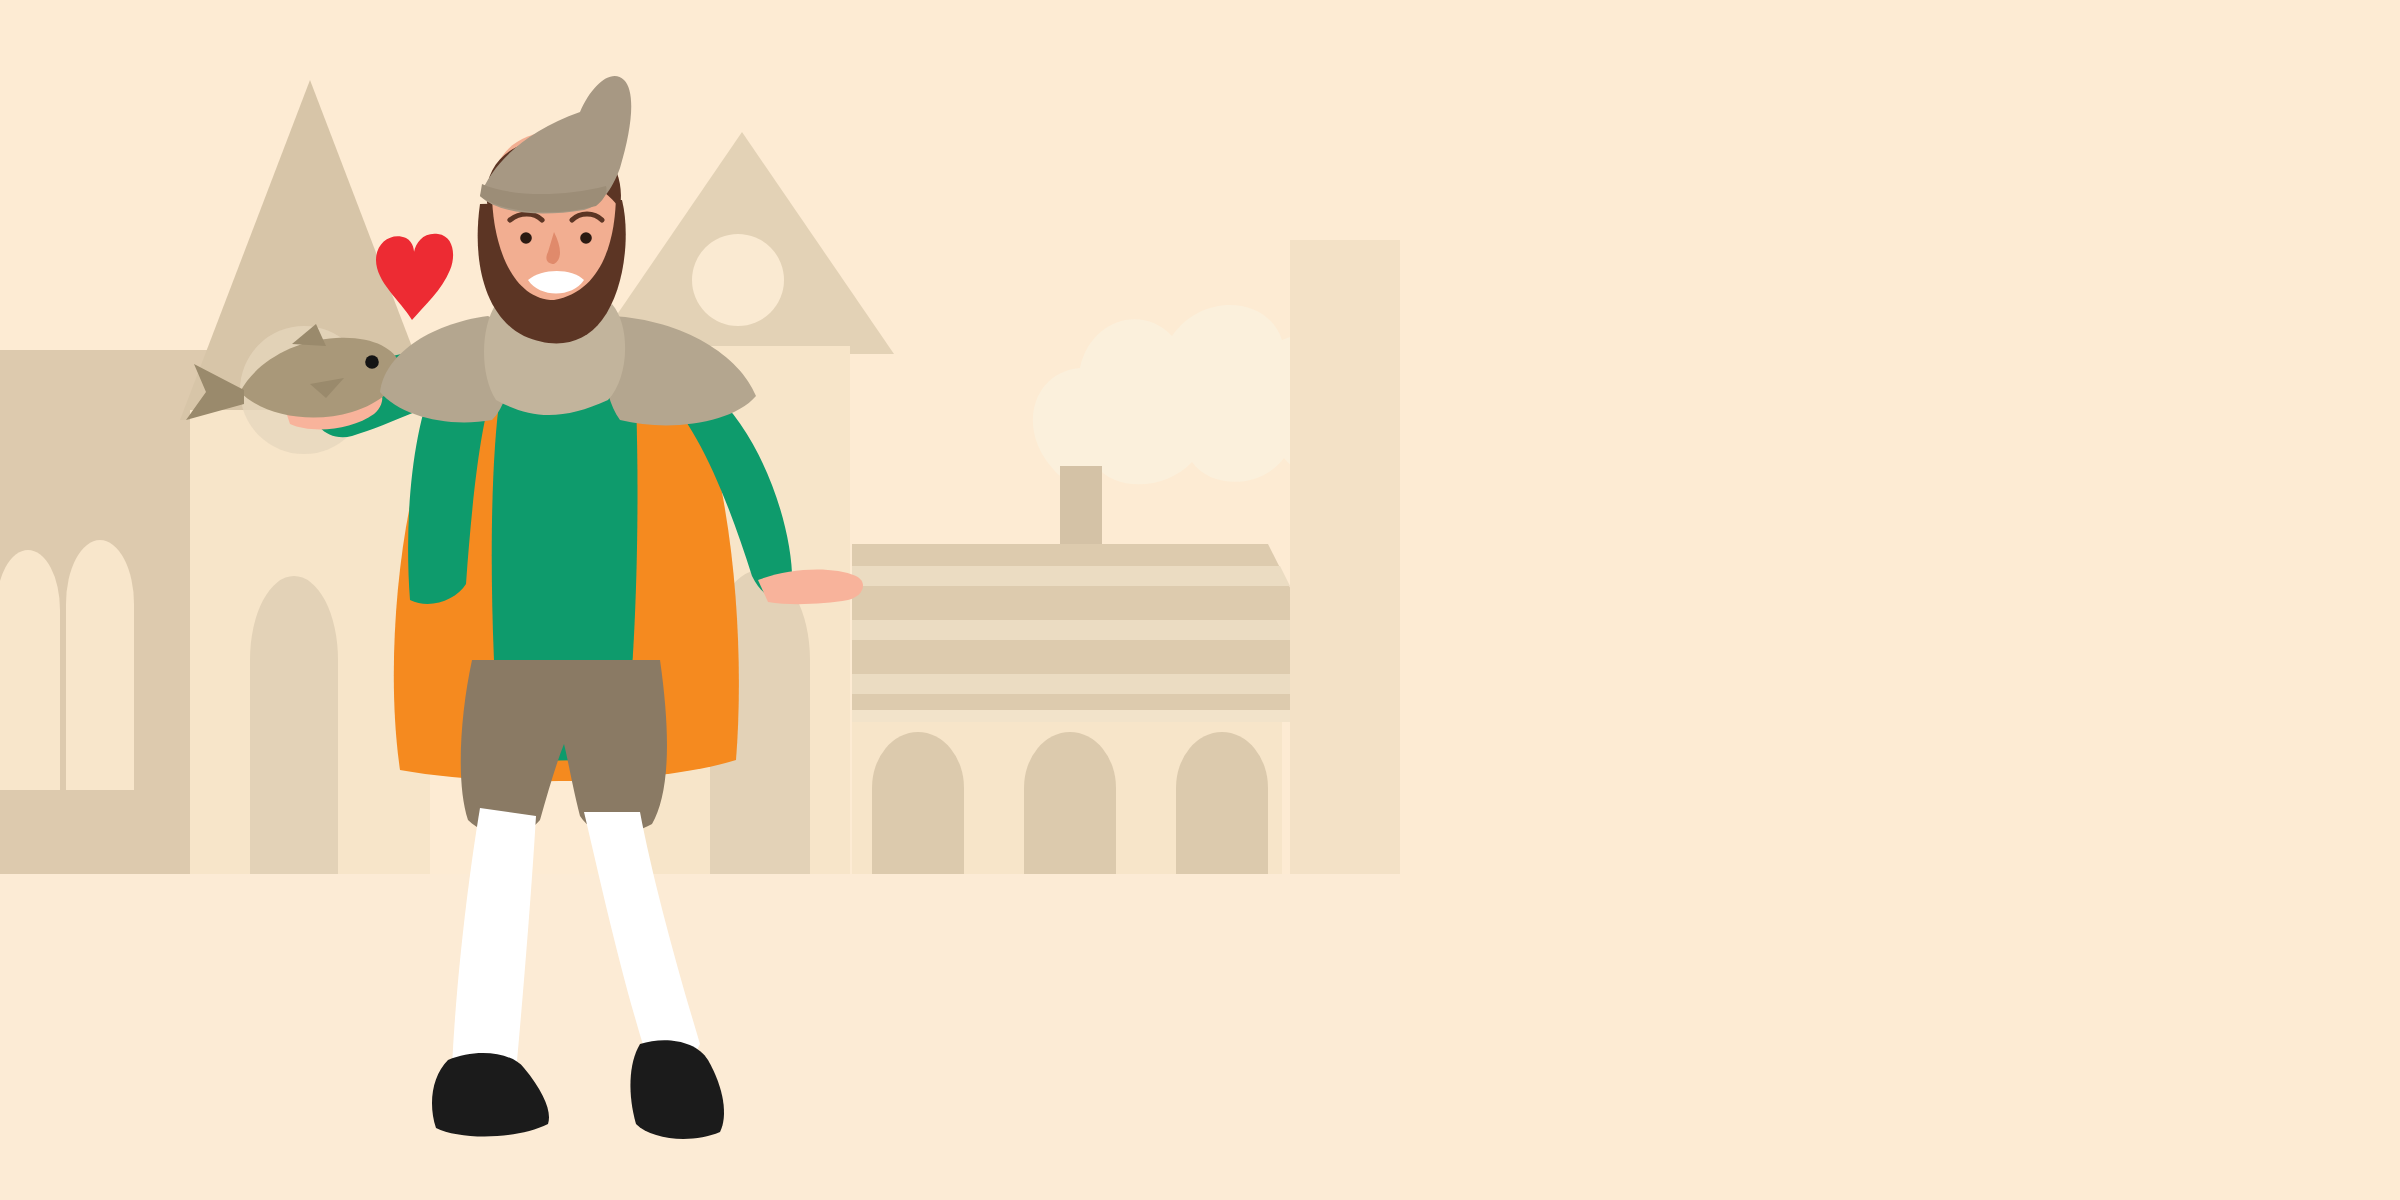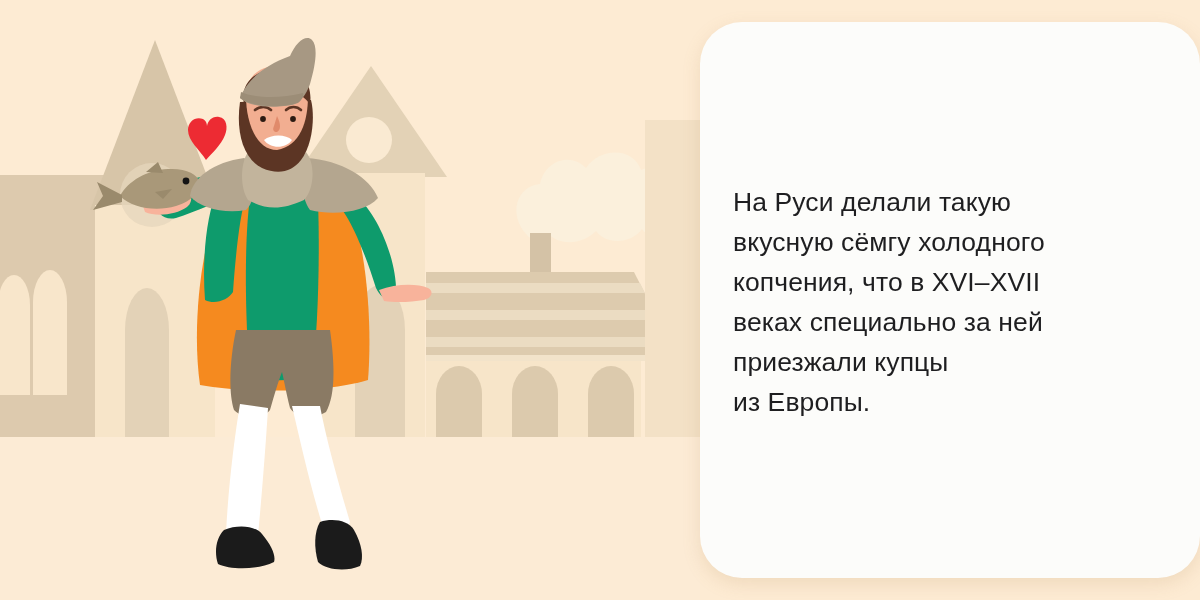--- a/index.html
+++ b/index.html
@@ -211,22 +211,14 @@
              C 272 546 276 556 274 562
              C 258 570 230 570 218 564
              C 214 552 216 538 224 530 Z" fill="#1B1B1B"></path>
     <path d="M 320 522 C 332 518 348 520 354 530
              C 362 544 364 558 360 566
              C 346 572 326 570 318 562
              C 314 548 314 532 320 522 Z" fill="#1B1B1B"></path>
 
   </svg>
 
-  <div id="fact-card">
-    <div id="fact-text">На Руси делали такую
-вкусную сёмгу холодного
-копчения, что в XVI–XVII
-веках специально за ней
-приезжали купцы
-из Европы.</div>
-  </div>
 
 </div>
 
 </body></html>

